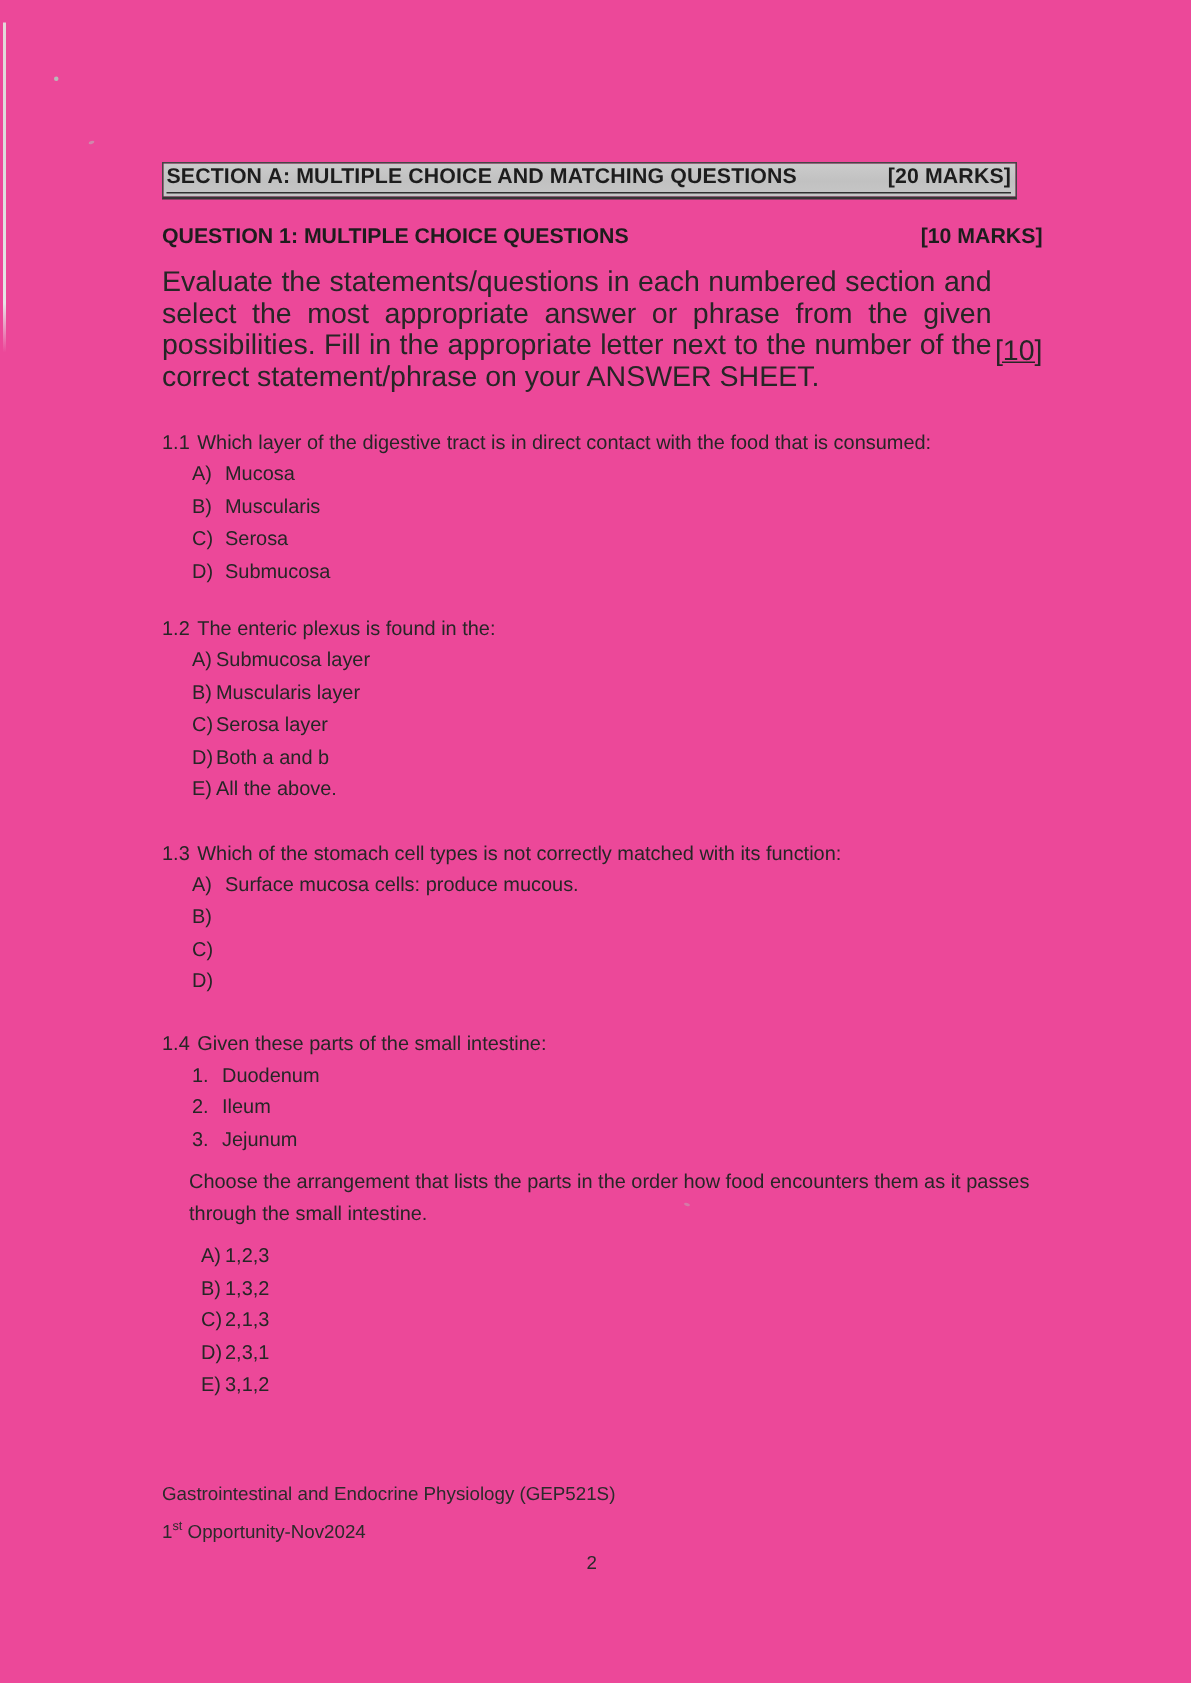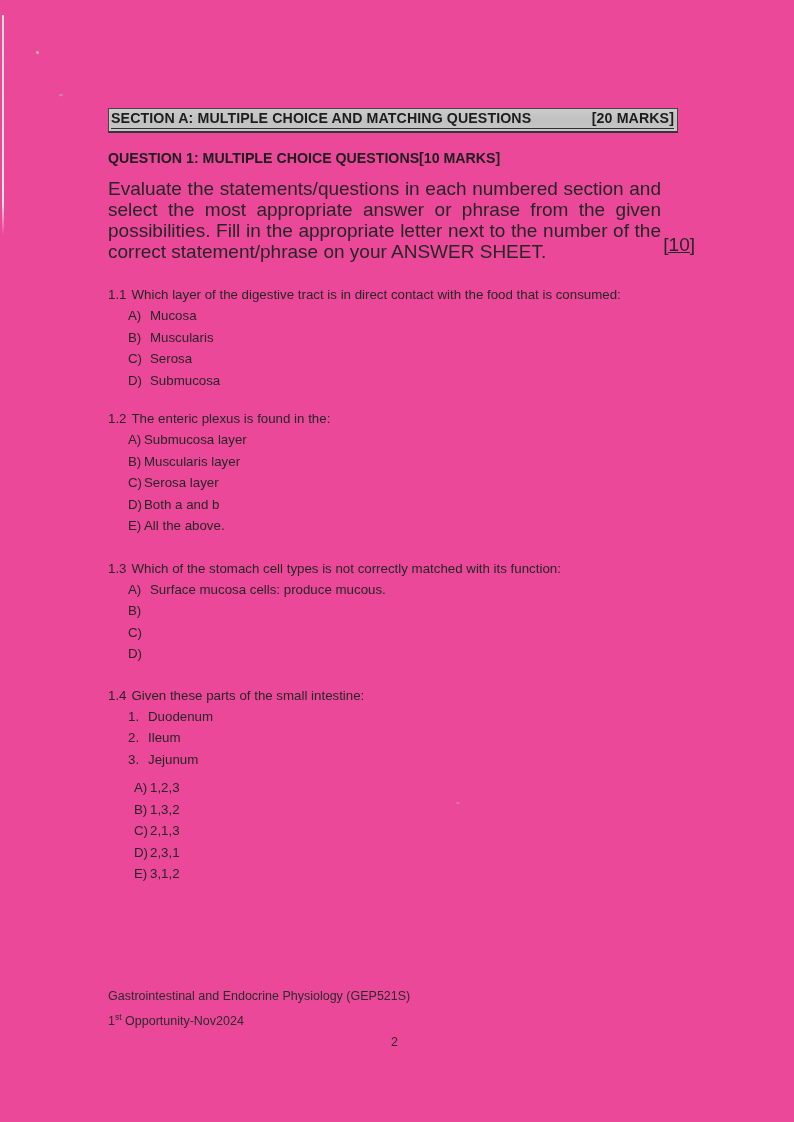--- a/index.html
+++ b/index.html
@@ -55,20 +55,21 @@
     font-size: 14.2px;
     line-height: 18px;
     letter-spacing: .1px;
     color: #1d1d1d;
     white-space: nowrap;
   }
 
   
   .q-header {
     display: flex;
+    justify-content: space-between;
     align-items: baseline;
     line-height: 20px;
     margin-bottom: 10px;
   }
   .q-header span {
     font-weight: 700;
     font-size: 14.2px;
     color: #1d1d1d;
     white-space: nowrap;
   }
@@ -77,21 +78,21 @@
   .instructions {
     position: relative;
     font-size: 19px;
     line-height: 21px;
     text-align: justify;
     padding-right: 34px;          
     margin-bottom: 22px;
   }
   .instructions .inline-marks {
     position: absolute;
-    right: 0; bottom: 7px;
+    right: 0; bottom: 17px;
     line-height: 21px;
     text-decoration: underline;
   }
 
   
   .question { font-size: 13.3px; }
   .q-line { line-height: 21px; }
   .q-num { margin-right: 5px; }
   .options, .num-list { margin-left: 20px; }
   .option, .num-item { line-height: 21.5px; display: flex; }
@@ -244,20 +245,21 @@
         </div>
         <div class="num-item">
           <span class="opt-label">2.</span>
           <span class="opt-text">Ileum</span>
         </div>
         <div class="num-item">
           <span class="opt-label">3.</span>
           <span class="opt-text">Jejunum</span>
         </div>
       </div>
+      <p class="continuation">Choose the arrangement that lists the parts in the order how food encounters them as it passes through the small intestine.</p>
       <div class="options gap-narrow answer-options">
         <div class="option">
           <span class="opt-label">A)</span>
           <span class="opt-text">1,2,3</span>
         </div>
         <div class="option">
           <span class="opt-label">B)</span>
           <span class="opt-text">1,3,2</span>
         </div>
         <div class="option">

